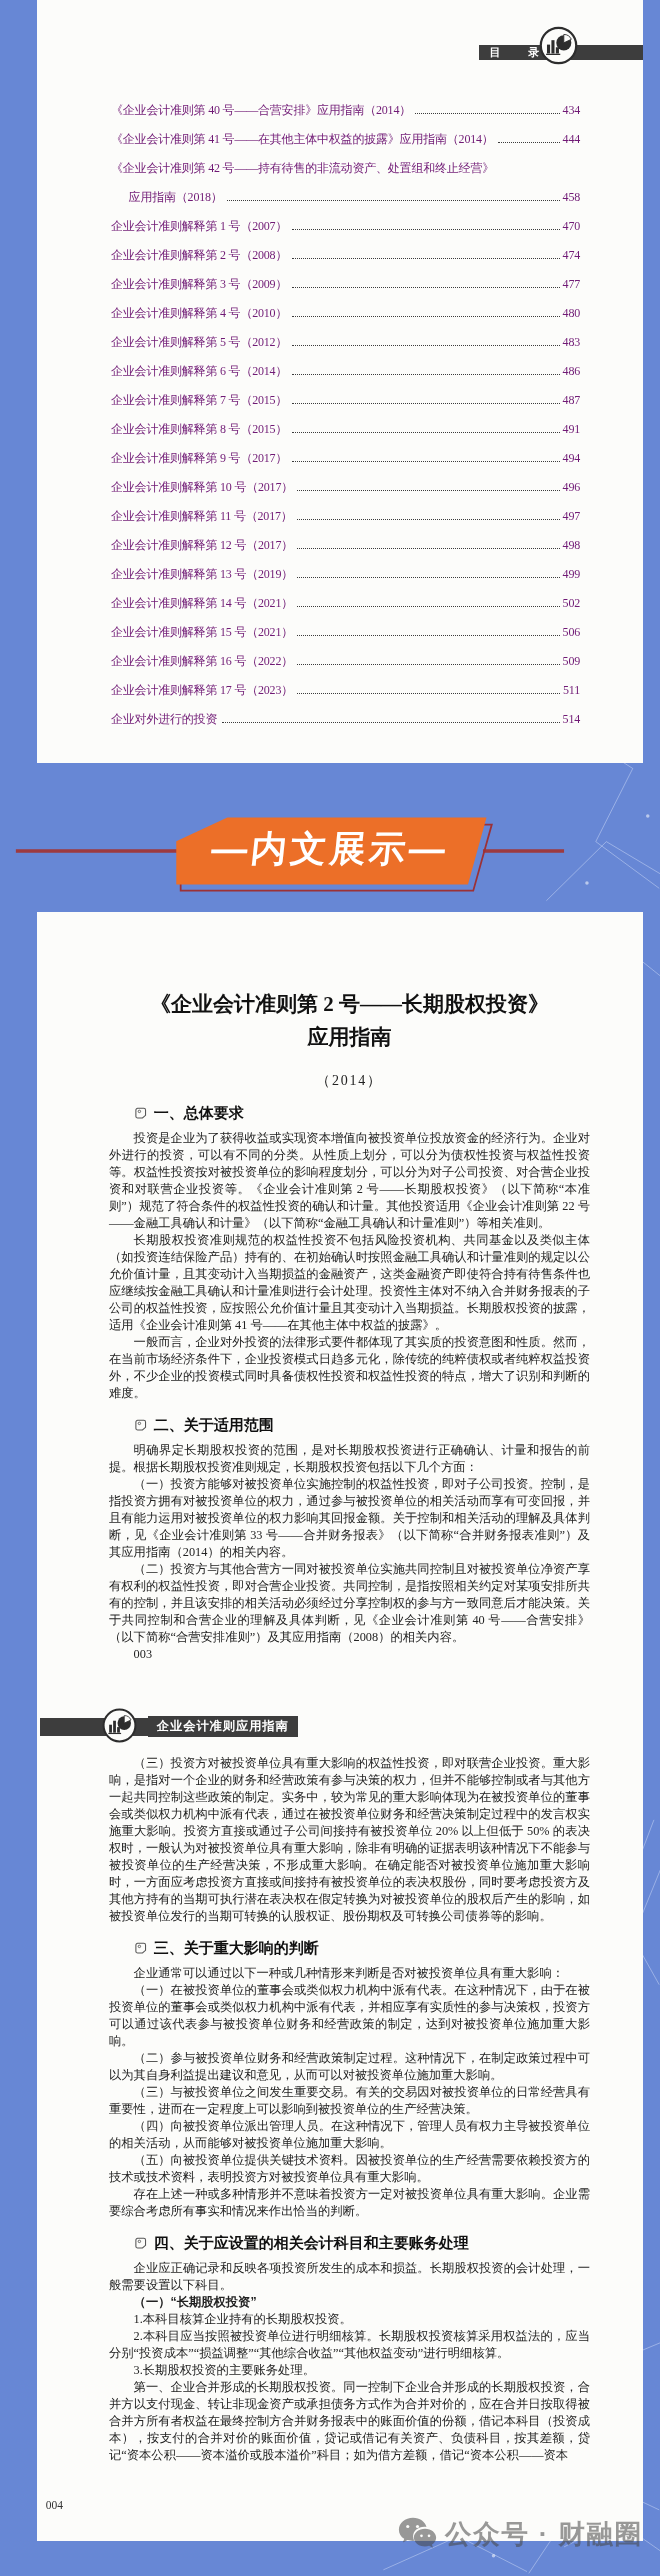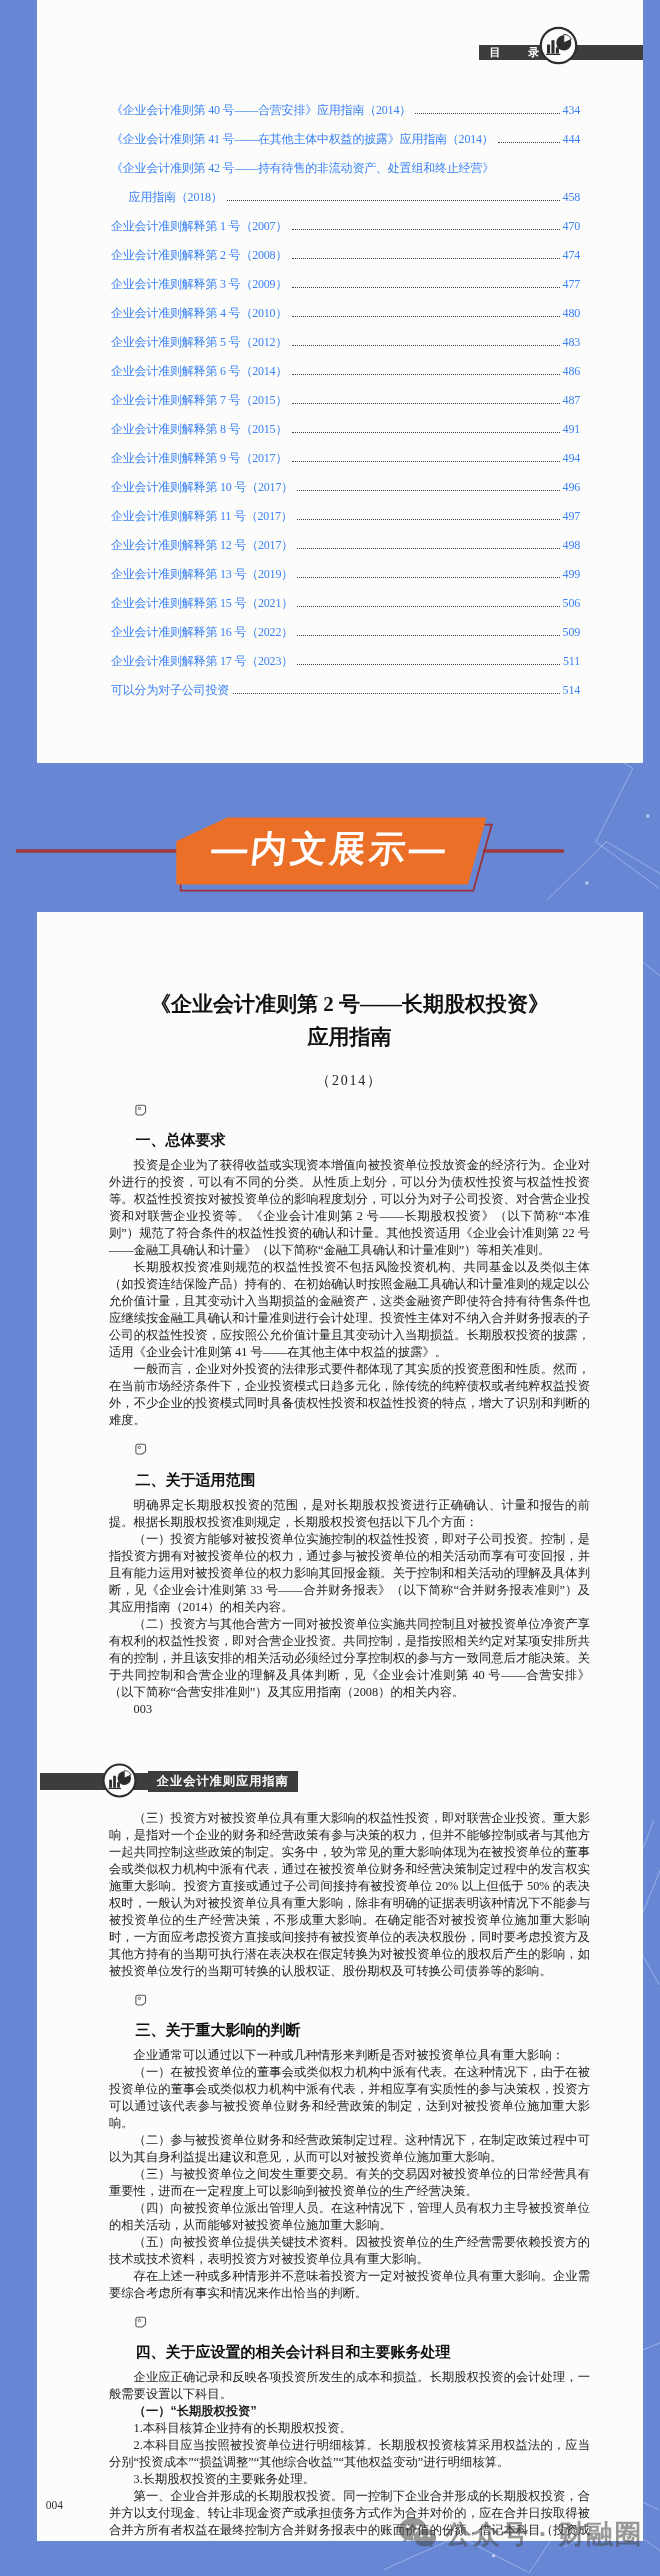--- a/index.html
+++ b/index.html
@@ -24,21 +24,21 @@
     color:#fff;font-size:11px;font-weight:bold;line-height:15px;
     padding-left:10.6px;letter-spacing:12.3px;white-space:nowrap;display:block;
   }
   .chart-badge{position:absolute;width:39px;height:39px;}
   .toc-badge{top:25.6px;right:65px;}
 
   
   .toc-list{position:absolute;top:88px;left:74px;right:63px;}
   .toc-row{
     display:flex;align-items:flex-end;height:29px;
-    font-size:12px;color:#3b82f6;white-space:nowrap;letter-spacing:-0.2px;
+    font-size:12px;color:#701a75;white-space:nowrap;letter-spacing:-0.2px;
   }
   .toc-row .t{flex-shrink:0;line-height:13.2px;}
   .toc-row .lead{flex:1;min-width:7px;border-bottom:1.8px dotted #3c3c3c;margin:0 2.6px 3.5px 4.4px;}
   .toc-row .num{flex-shrink:0;line-height:13.2px;}
   .toc-row.cont .t{margin-left:17.6px;}
 
   
   .banner-svg{position:absolute;left:0;top:798px;z-index:1;}
   .banner-text{
     position:absolute;left:176px;top:829px;width:308px;z-index:2;
@@ -46,23 +46,23 @@
     font-weight:bold;font-size:36px;line-height:39px;letter-spacing:3.5px;white-space:nowrap;
     transform:skewX(-6deg);
   }
 
   
   .doc-inner{padding:46px 53px 0 72px;margin-top:33px;}
   .doc-title{font-size:21px;font-weight:bold;text-align:center;color:#111;line-height:26.4px;margin:0;}
   .doc-title2{margin-top:6.2px;}
   .doc-year{text-align:center;font-size:14px;color:#222;margin-top:22px;letter-spacing:1.8px;}
   .sec{
-    display:flex;gap:15px;margin:14px 0 7px 26.4px;
+    display:flex;align-items:center;gap:6px;margin:14px 0 7px 26.4px;
     font-family:"Liberation Sans","DejaVu Sans",sans-serif;
-    font-size:15px;font-weight:bold;color:#101010;flex-direction:column;
+    font-size:15px;font-weight:bold;color:#101010;
   }
   .sec:first-of-type{margin-top:19.4px;}
   .mark{flex-shrink:0;}
   .doc-inner p{
     margin:0;text-indent:2em;text-align:justify;
     font-size:12.3px;line-height:17px;color:#222;
   }
   .subhead{font-weight:bold;font-family:"Liberation Sans","DejaVu Sans",sans-serif;font-size:12.8px;}
   .pagenum-r{text-align:right;font-size:11.5px;color:#333;margin-top:7px;text-indent:0;}
   .pagenum-l{position:absolute;left:8.8px;bottom:30px;font-size:11.5px;color:#333;}
@@ -209,36 +209,41 @@
           <span class="t">企业会计准则解释第 12 号（2017）</span>
           <span class="lead"></span>
           <span class="num">498</span>
         </div>
       <div class="toc-row">
           <span class="t">企业会计准则解释第 13 号（2019）</span>
           <span class="lead"></span>
           <span class="num">499</span>
         </div>
       <div class="toc-row">
+          <span class="t">企业会计准则解释第 14 号（2021）</span>
+          <span class="lead"></span>
+          <span class="num">502</span>
+        </div>
+      <div class="toc-row">
           <span class="t">企业会计准则解释第 15 号（2021）</span>
           <span class="lead"></span>
           <span class="num">506</span>
         </div>
       <div class="toc-row">
           <span class="t">企业会计准则解释第 16 号（2022）</span>
           <span class="lead"></span>
           <span class="num">509</span>
         </div>
       <div class="toc-row">
           <span class="t">企业会计准则解释第 17 号（2023）</span>
           <span class="lead"></span>
           <span class="num">511</span>
         </div>
       <div class="toc-row">
-          <span class="t">可以分为对子公司投资</span>
+          <span class="t">企业对外进行的投资</span>
           <span class="lead"></span>
           <span class="num">514</span>
         </div>
     </div>
   </div>
 
   <svg class="banner-svg" width="661" height="106" viewBox="0 0 750 120">
     <rect x="18" y="58" width="192" height="4" fill="#9d3a40"></rect>
     <rect x="548" y="58" width="92" height="4" fill="#9d3a40"></rect>
     <polygon points="205,57 263,30 558,30 537,105 205,105" fill="none" stroke="#9c3136" stroke-width="2"></polygon>

